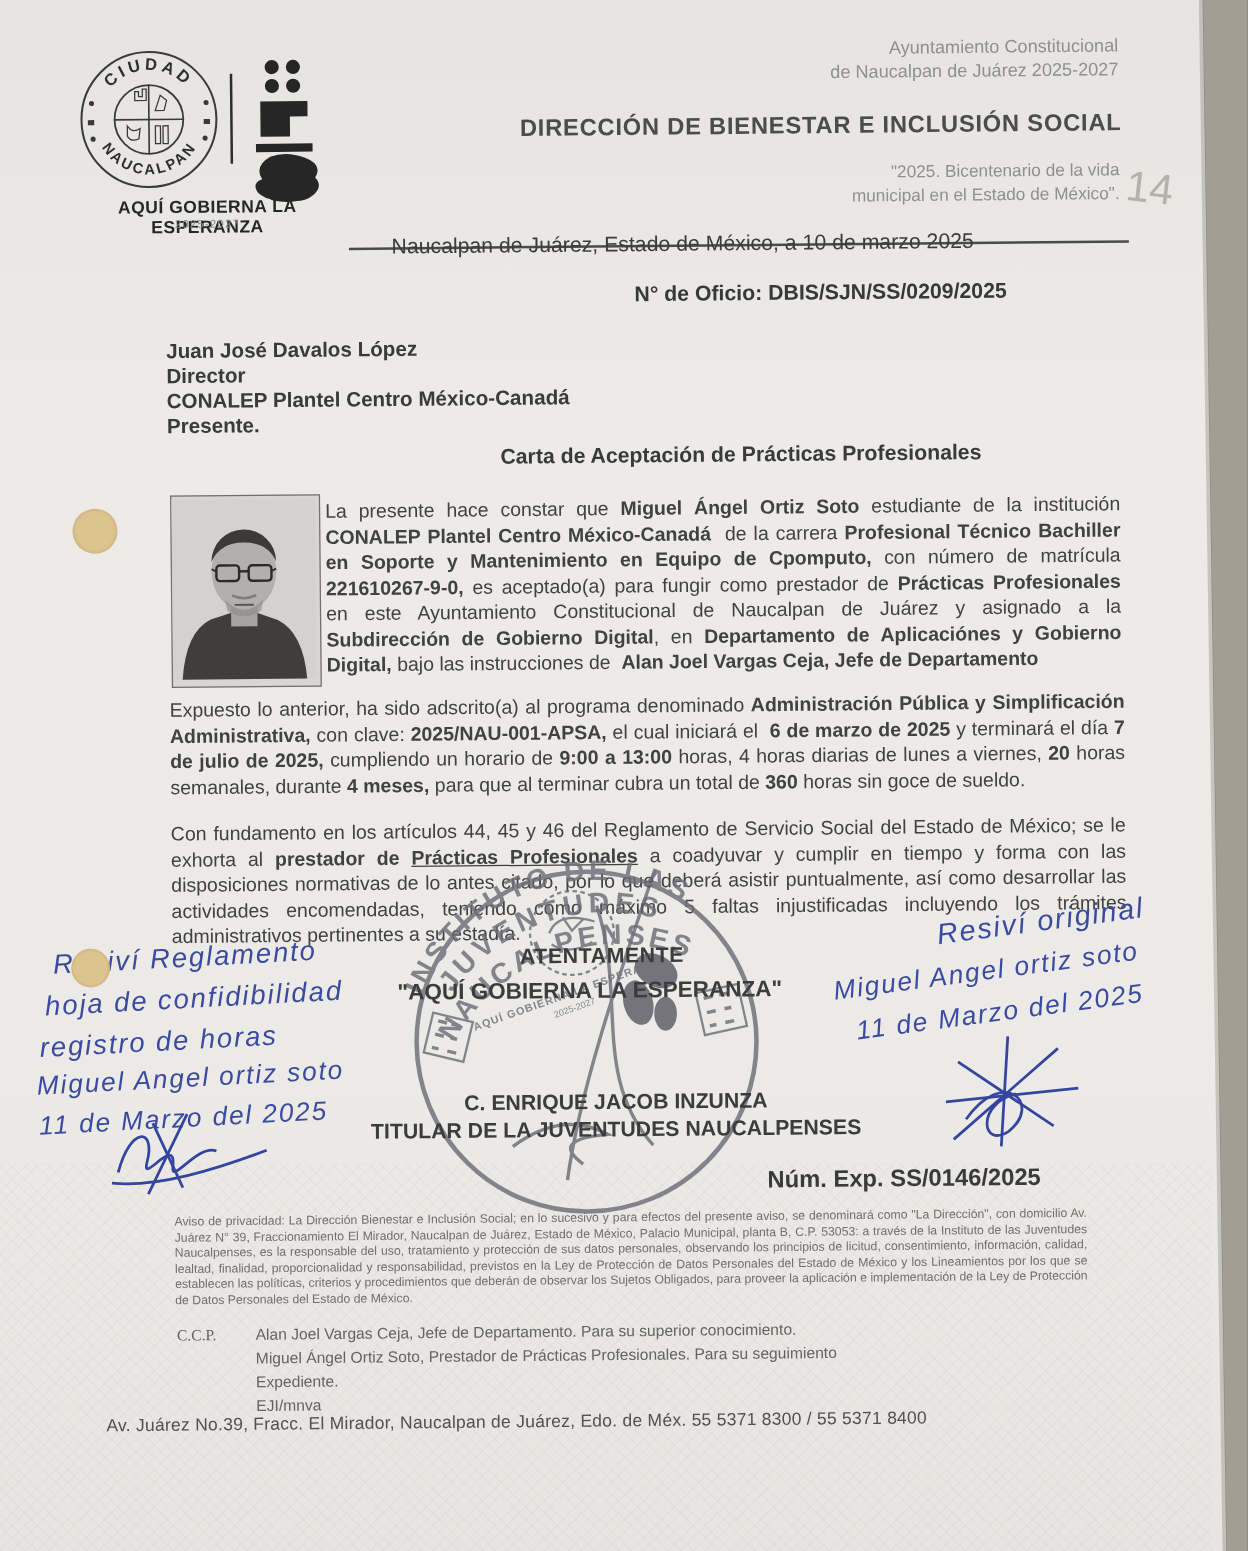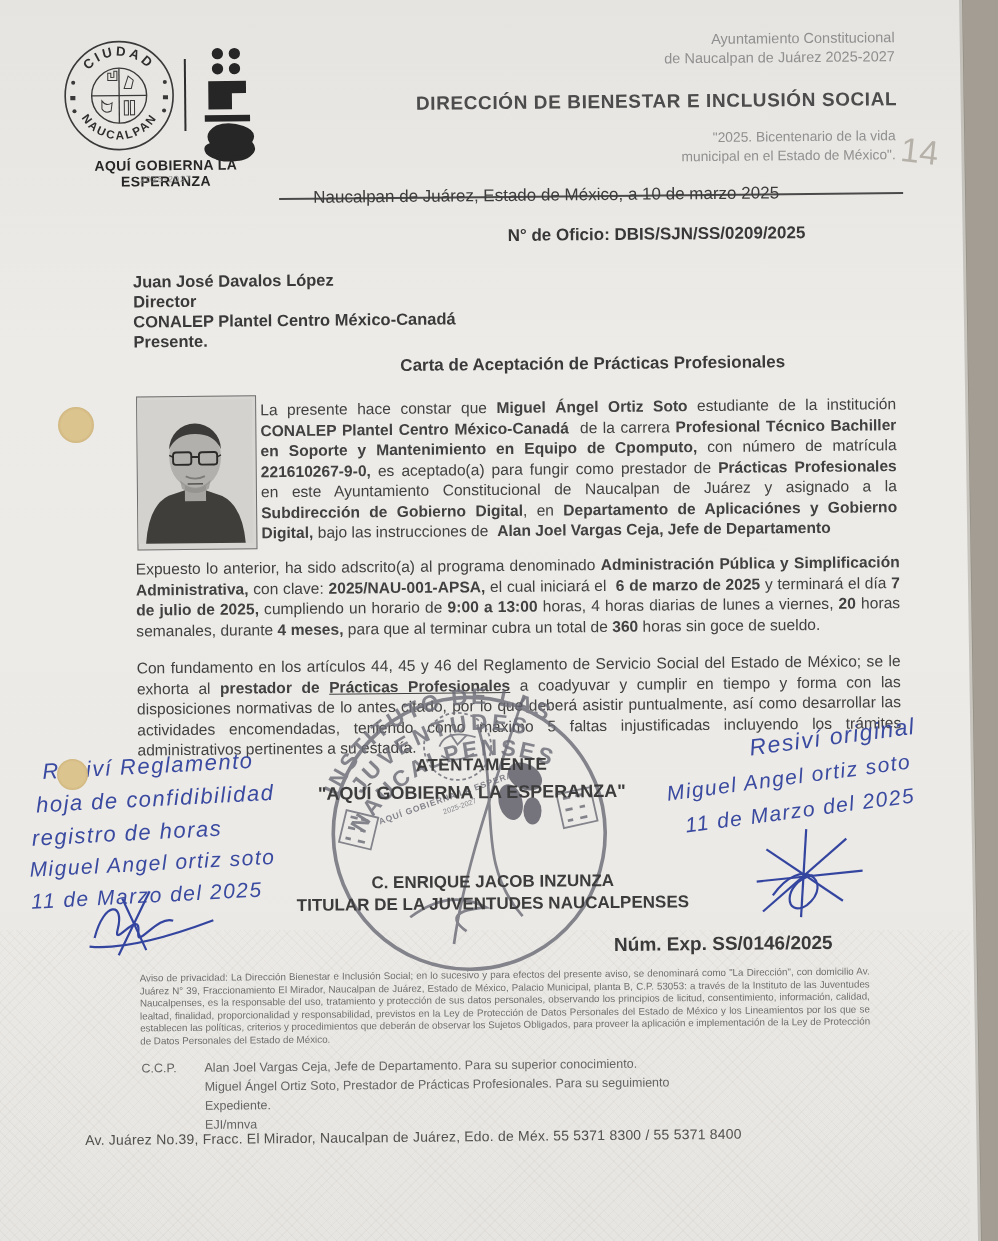--- a/index.html
+++ b/index.html
@@ -213,21 +213,21 @@
         <path d="M 56,4 L 50,92"></path>
         <path d="M 6,56 L 112,46"></path>
         <path d="M 22,70 C 52,28 84,58 56,80 C 34,94 30,58 62,50"></path>
       </g>
     </svg>
 
     <div class="abs b" style="left:570px;top:935px;width:300px;font-size:19px;color:#3a3a3a;text-align:center;">Núm. Exp. SS/0146/2025</div>
 
     <div class="abs smallprint" style="left:136px;top:969px;width:730px;">Aviso de privacidad: La Dirección Bienestar e Inclusión Social; en lo sucesivo y para efectos del presente aviso, se denominará como "La Dirección", con domicilio Av. Juárez N° 39, Fraccionamiento El Mirador, Naucalpan de Juárez, Estado de México, Palacio Municipal, planta B, C.P. 53053: a través de la Instituto de las Juventudes Naucalpenses, es la responsable del uso, tratamiento y protección de sus datos personales, observando los principios de licitud, consentimiento, información, calidad, lealtad, finalidad, proporcionalidad y responsabilidad, previstos en la Ley de Protección de Datos Personales del Estado de México y los Lineamientos por los que se establecen las políticas, criterios y procedimientos que deberán de observar los Sujetos Obligados, para proveer la aplicación e implementación de la Ley de Protección de Datos Personales del Estado de México.</div>
 
-    <div class="abs ccp" style="left:137px;top:1056px;">C.C.P.</div>
+    <div class="abs ccp" style="left:137px;top:1056px;font-family:Liberation Serif, serif;">C.C.P.</div>
     <div class="abs ccp" style="left:200px;top:1056px;width:620px;">
       <div>Alan Joel Vargas Ceja, Jefe de Departamento. Para su superior conocimiento.</div>
       <div>Miguel Ángel Ortiz Soto, Prestador de Prácticas Profesionales. Para su seguimiento</div>
       <div>Expediente.</div>
       <div>EJI/mnva</div>
     </div>
 
     <div class="abs footer" style="left:80px;top:1128px;width:760px;">Av. Juárez No.39, Fracc. El Mirador, Naucalpan de Juárez, Edo. de Méx. 55 5371 8300 / 55 5371 8400</div>
   </div>
 

